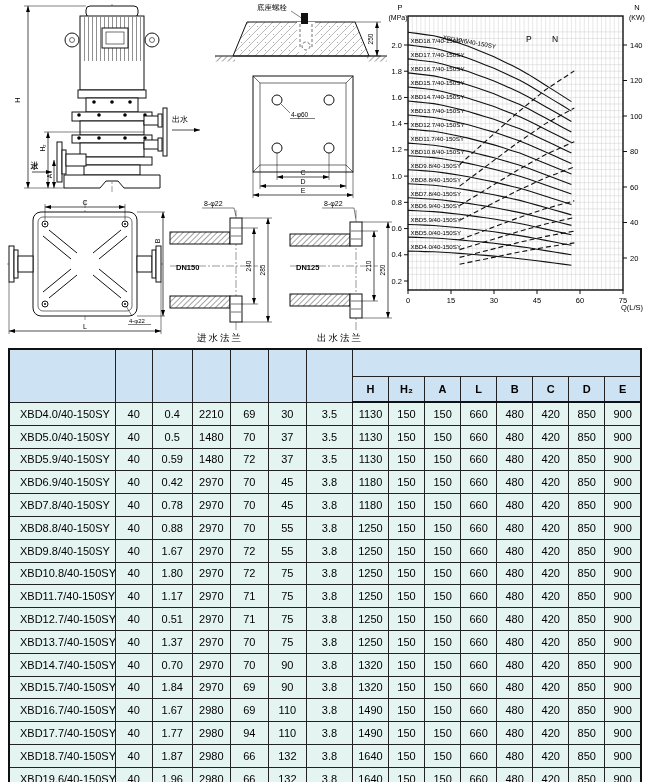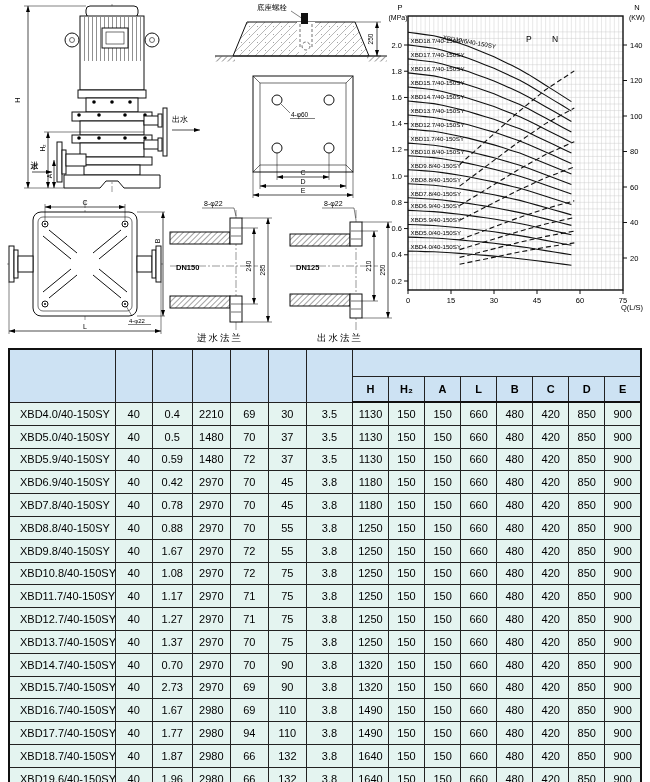--- a/index.html
+++ b/index.html
@@ -636,21 +636,21 @@
         <td>150</td>
         <td>660</td>
         <td>480</td>
         <td>420</td>
         <td>850</td>
         <td>900</td>
       </tr>
       <tr>
         <td class="model">XBD10.8/40-150SY</td>
         <td>40</td>
-        <td>1.08</td>
+        <td>1.80</td>
         <td>2970</td>
         <td>72</td>
         <td>75</td>
         <td>3.8</td>
         <td>1250</td>
         <td>150</td>
         <td>150</td>
         <td>660</td>
         <td>480</td>
         <td>420</td>
@@ -670,21 +670,21 @@
         <td>150</td>
         <td>660</td>
         <td>480</td>
         <td>420</td>
         <td>850</td>
         <td>900</td>
       </tr>
       <tr>
         <td class="model">XBD12.7/40-150SY</td>
         <td>40</td>
-        <td>1.27</td>
+        <td>0.51</td>
         <td>2970</td>
         <td>71</td>
         <td>75</td>
         <td>3.8</td>
         <td>1250</td>
         <td>150</td>
         <td>150</td>
         <td>660</td>
         <td>480</td>
         <td>420</td>
@@ -721,21 +721,21 @@
         <td>150</td>
         <td>660</td>
         <td>480</td>
         <td>420</td>
         <td>850</td>
         <td>900</td>
       </tr>
       <tr>
         <td class="model">XBD15.7/40-150SY</td>
         <td>40</td>
-        <td>2.73</td>
+        <td>1.84</td>
         <td>2970</td>
         <td>69</td>
         <td>90</td>
         <td>3.8</td>
         <td>1320</td>
         <td>150</td>
         <td>150</td>
         <td>660</td>
         <td>480</td>
         <td>420</td>

